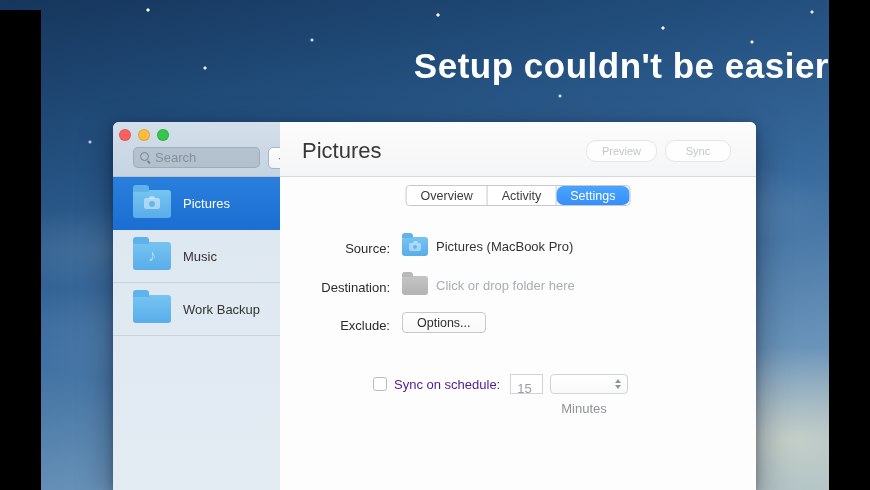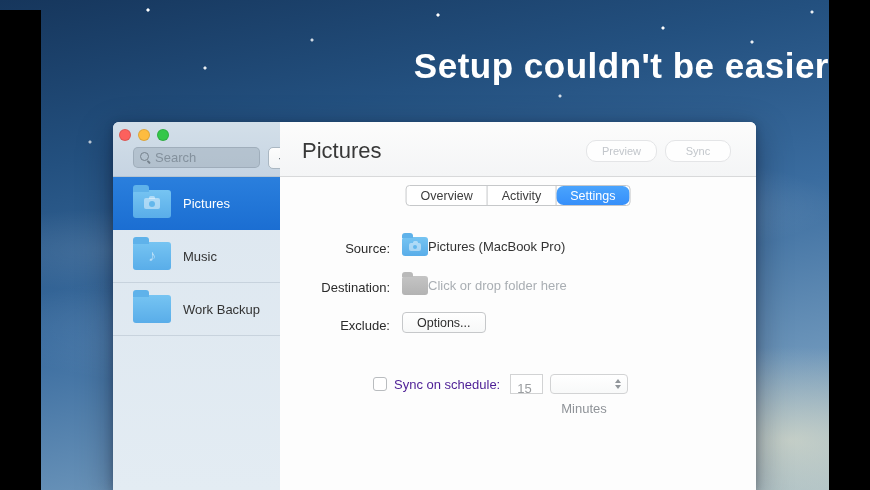--- a/index.html
+++ b/index.html
@@ -140,21 +140,21 @@
   }
   .seg:last-child { border-right:none;border-radius:7px; }
   .seg.active { background:linear-gradient(#4aa4fd,#368ffa); color:#fff; }
 
   
   .form-row { position:absolute; display:flex; align-items:flex-end; }
   .form-label { width:110px; text-align:right; font-size:13px; color:#2b2b2b; margin-right:12px; }
   .row-source { left:0; top:115px; width:100%; }
   .row-dest   { left:0; top:154px; width:100%; }
   .row-excl   { left:0; top:190px; width:100%; }
-  .chip { display:flex; align-items:center; }
+  .chip { display:flex; align-items:center; gap:8px; }
   .chip .val { font-size:13px; color:#333; }
   .chip .ph  { font-size:13px; color:#a9aeb3; }
   .options-btn {
     height:21px; padding:0 14px; background:linear-gradient(#fff,#f7f8f8);
     border:1px solid #c6c8ca; border-radius:4px; font-size:12.5px; color:#2e2e2e;
     display:flex; align-items:center;
   }
 
   .row-sched { left:0; top:252px; width:100%; height:20px; display:flex; align-items:center; }
   .checkbox { width:14px; height:14px; background:#fff; border:1px solid #b9bcbf;

